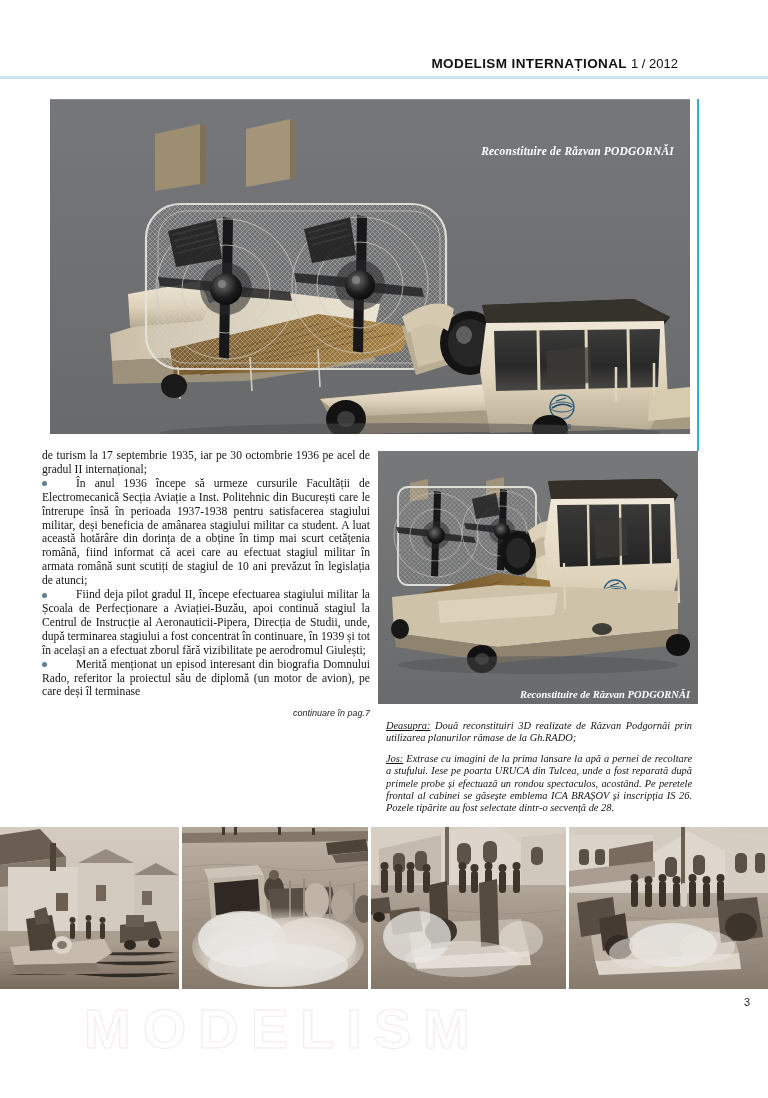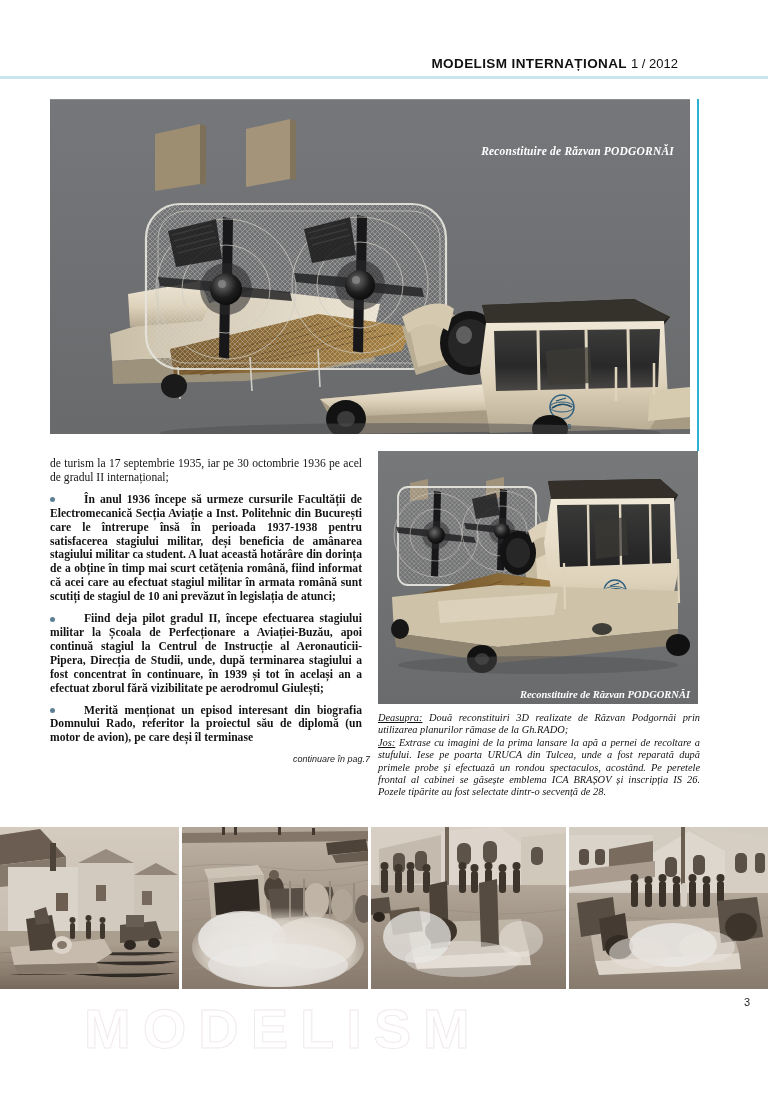--- a/index.html
+++ b/index.html
@@ -96,26 +96,25 @@
   #article-column {
     position: absolute;
     left: 42px; top: 449px;
     width: 328px;
     font-family: "Liberation Serif", serif;
     font-size: 11.6px;
     line-height: 13.9px;
     text-align: justify;
     color: #141414;
   }
-  #article-column p { margin: 8px; }
+  #article-column p { margin: 0; }
   .para-bullet {
     position: relative;
     padding-left: 0;
     text-indent: 34px;
-    font-weight: bold;
   }
   .para-bullet .bullet-dot {
     position: absolute;
     left: 0; top: 4.5px;
     width: 5px; height: 5px;
     border-radius: 50%;
     background: #5d7f95;
     text-indent: 0;
   }
   #continuation-note {
@@ -132,21 +131,21 @@
     position: absolute;
     left: 378px; top: 712px;
     width: 322px;
     font-family: "Liberation Serif", serif;
     font-style: italic;
     font-size: 10.4px;
     line-height: 12.4px;
     text-align: justify;
     color: #131313;
   }
-  #caption-block p { margin: 0; }
+  #caption-block p { margin: 8px; }
   .cap-lead {
     font-style: italic;
     text-decoration: underline;
   }
 
   
   #photo-strip {
     position: absolute;
     left: 0; top: 827px;
     width: 768px; height: 162px;

